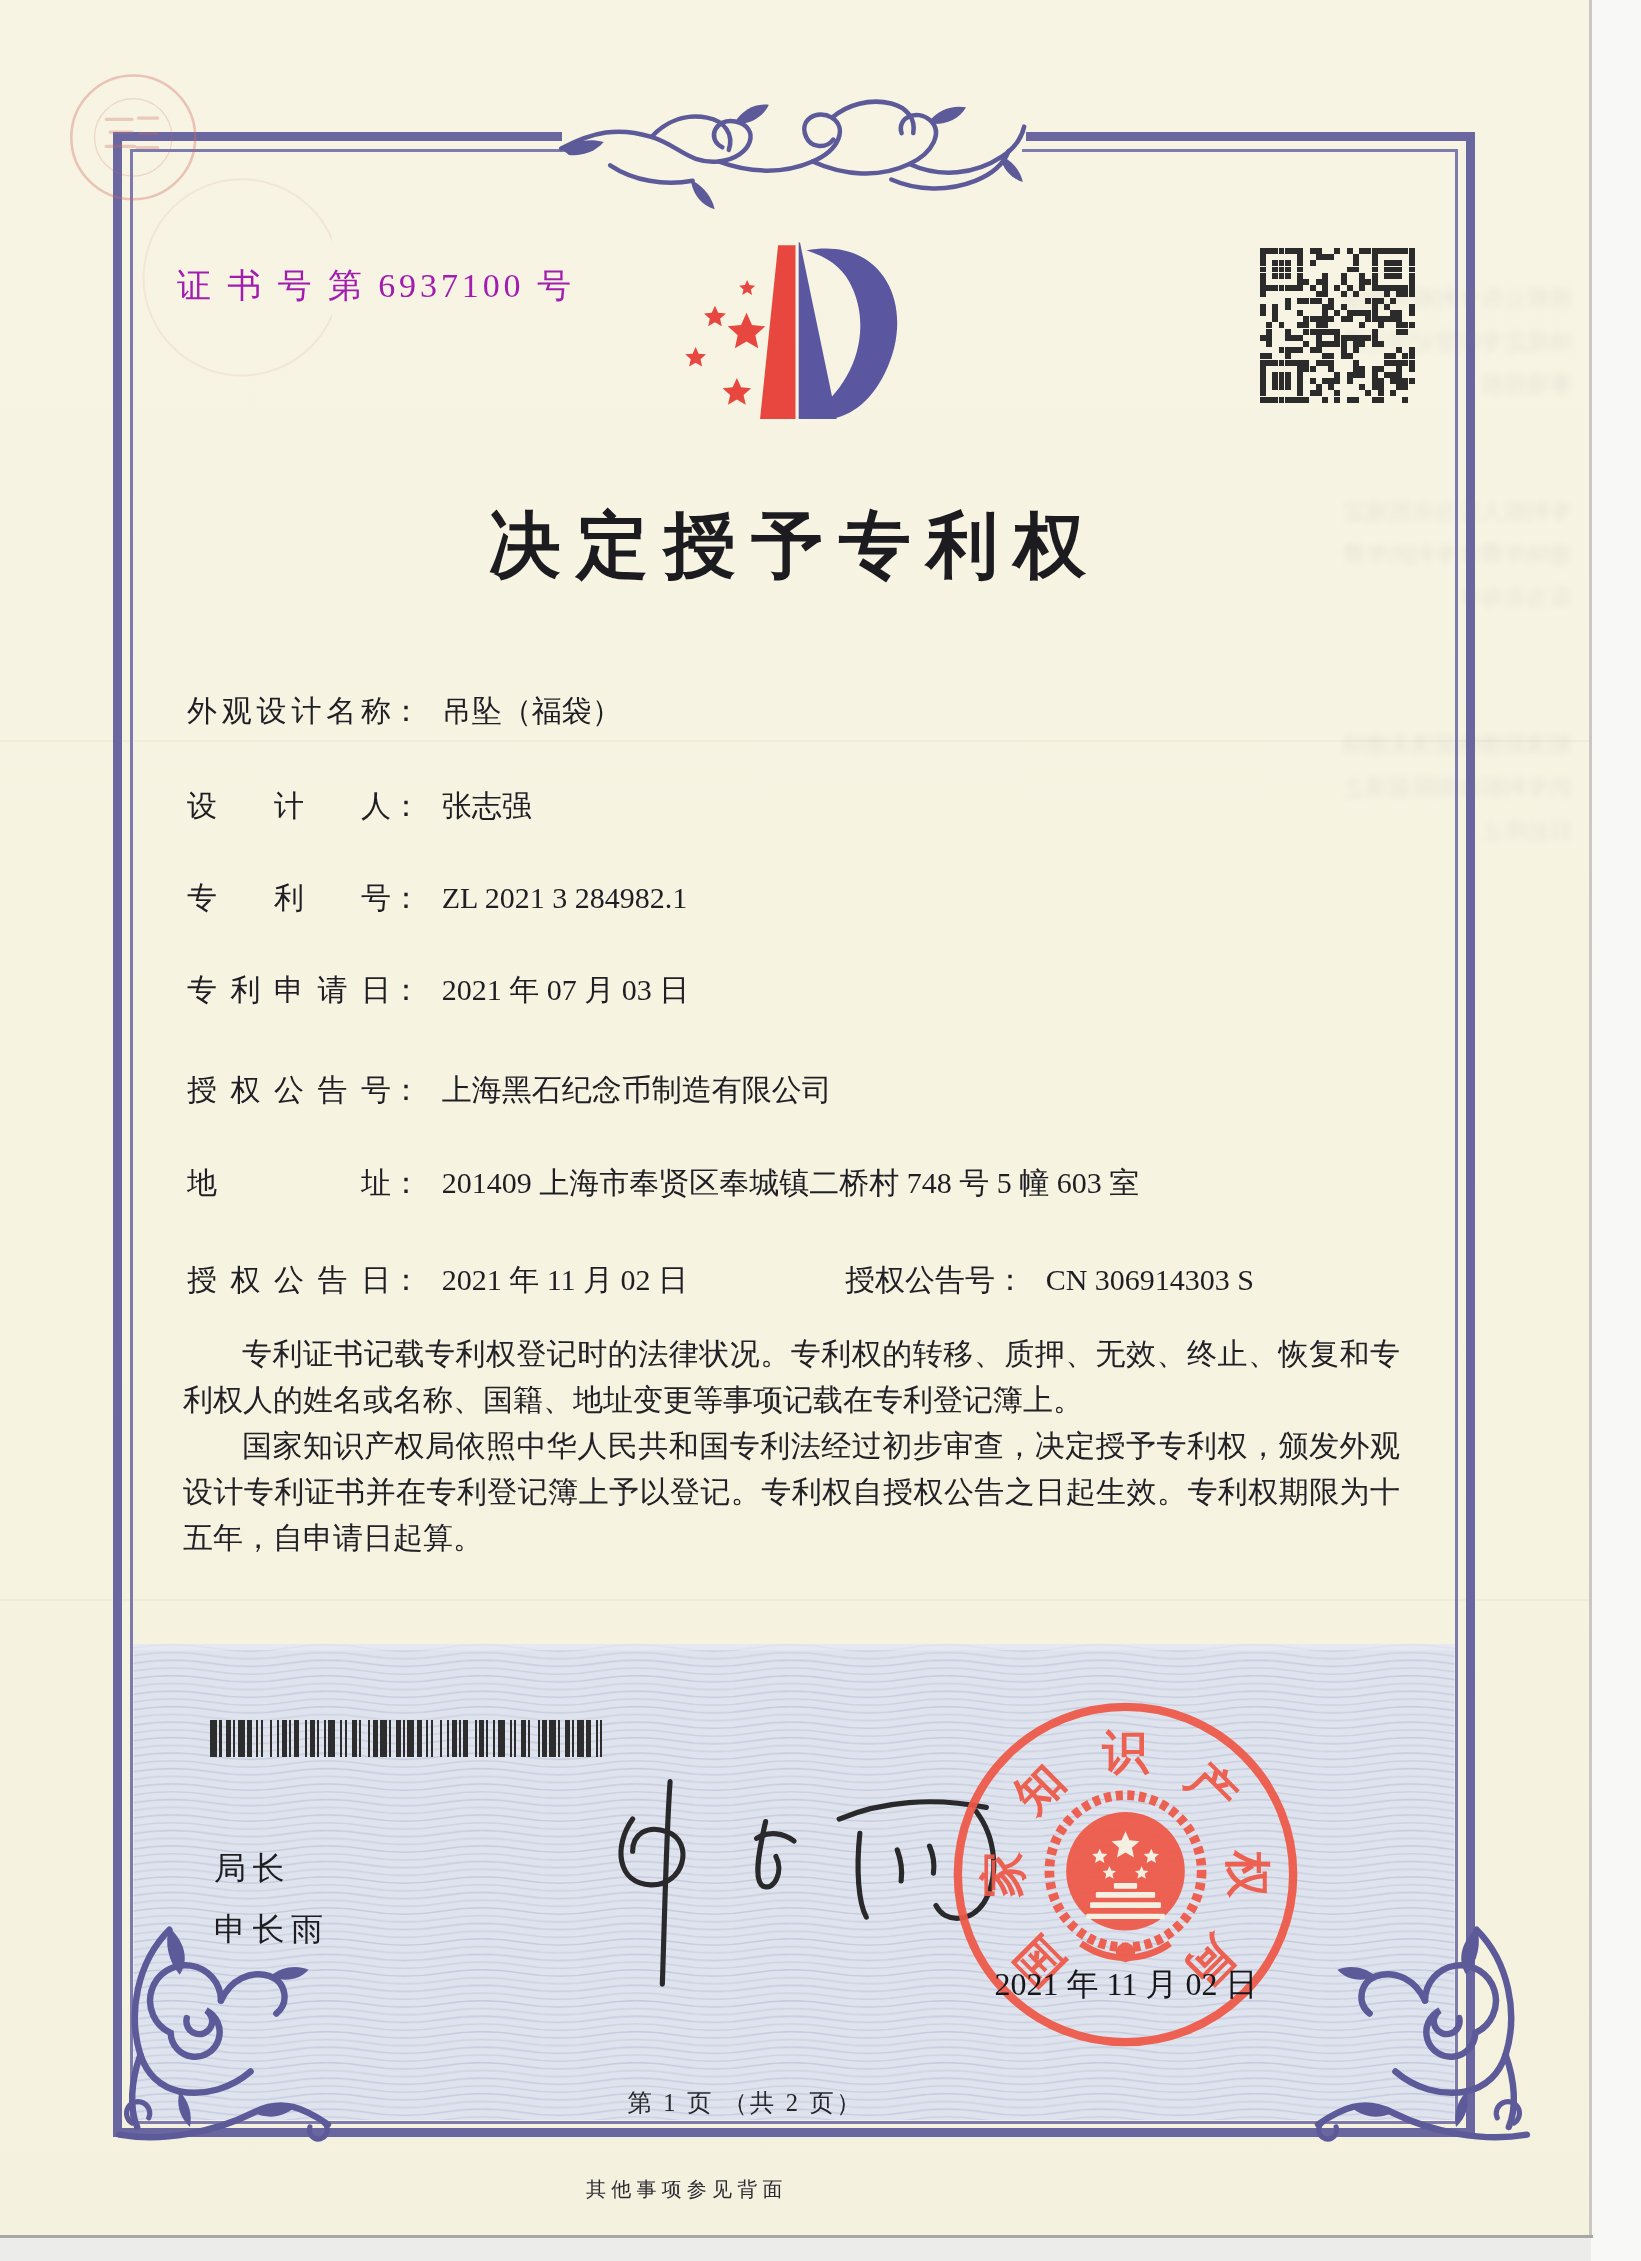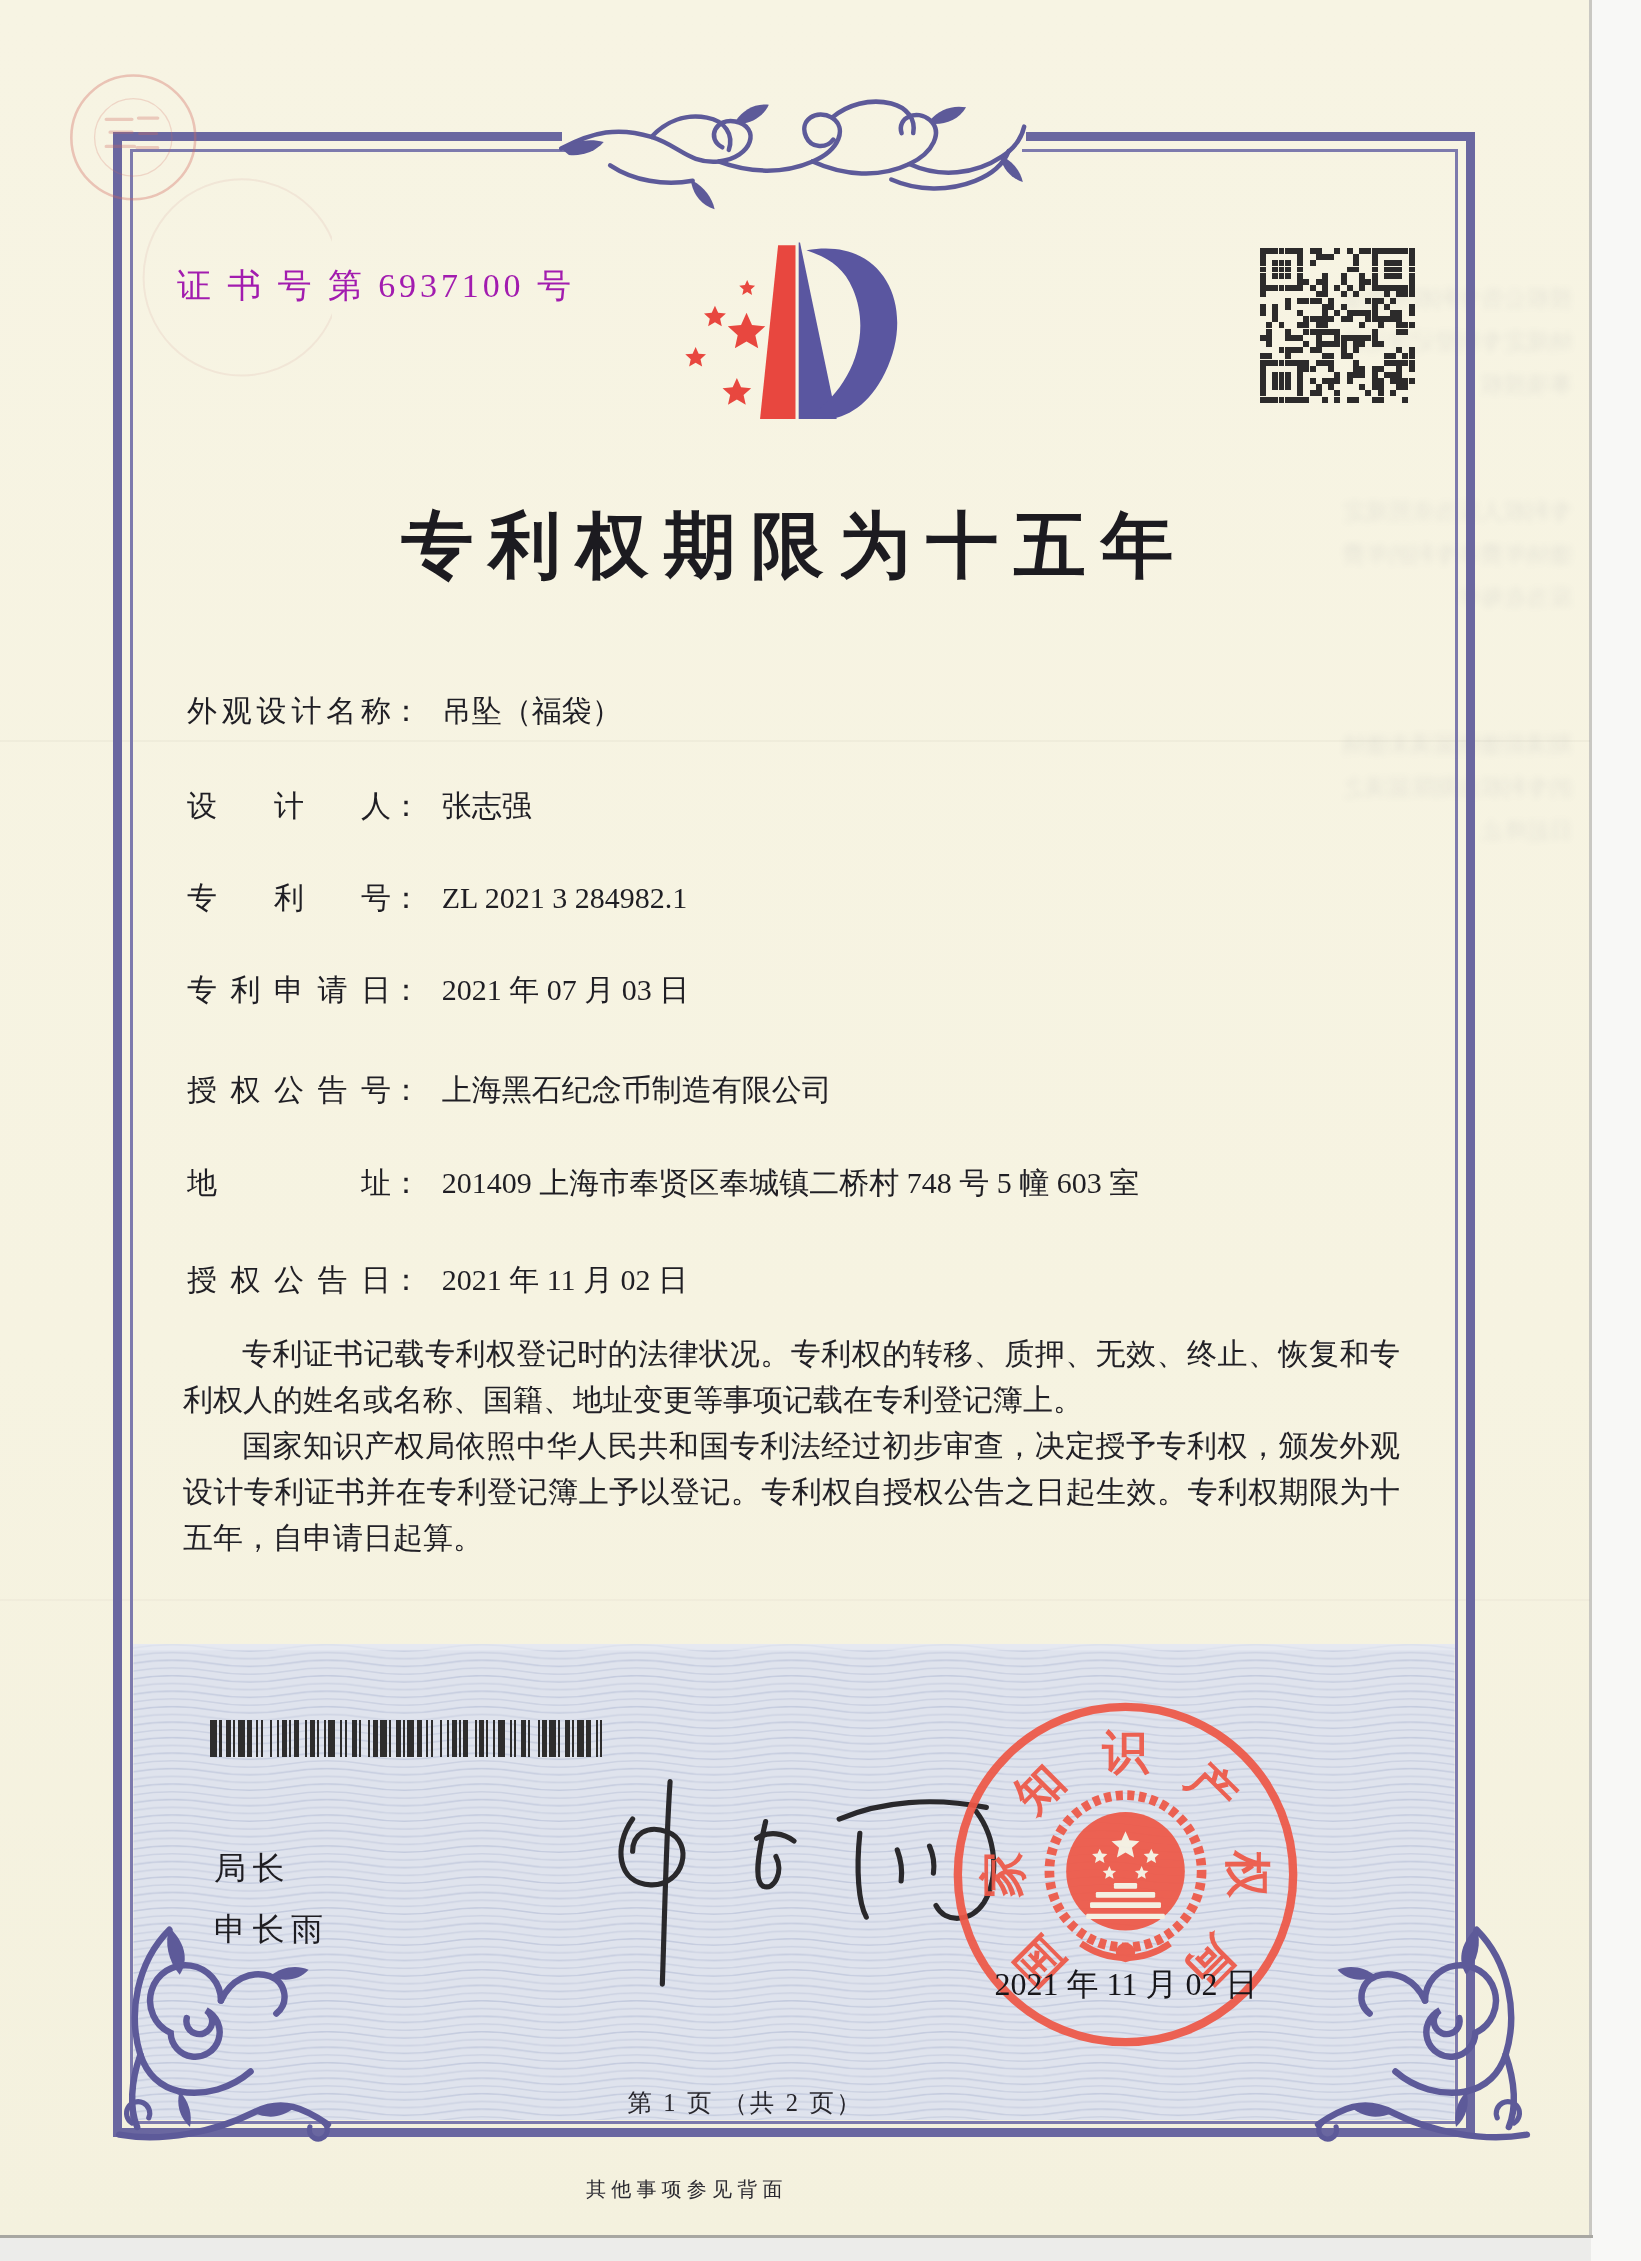--- a/index.html
+++ b/index.html
@@ -487,21 +487,21 @@
     <i style="left:43px;top:149px;width:5.8px;height:5.8px"></i>
     <i style="left:62px;top:149px;width:5.8px;height:5.8px"></i>
     <i style="left:74px;top:149px;width:5.8px;height:5.8px"></i>
     <i style="left:87px;top:149px;width:5.8px;height:5.8px"></i>
     <i style="left:93px;top:149px;width:5.8px;height:5.8px"></i>
     <i style="left:112px;top:149px;width:5.8px;height:5.8px"></i>
     <i style="left:118px;top:149px;width:5.8px;height:5.8px"></i>
     <i style="left:142px;top:149px;width:5.8px;height:5.8px"></i>
   </div>
 
-<div id="title" class="abs">专利权期限为十五年</div>
+<div id="title" class="abs">决定授予专利权</div>
 
 <div class="abs frow" style="top:691px">
   <span class="lbl">外观设计名称</span><span class="colon">：</span><span class="val">吊坠（福袋）</span>
 </div>
 <div class="abs frow" style="top:786px">
   <span class="lbl">设计人</span><span class="colon">：</span><span class="val">张志强</span>
 </div>
 <div class="abs frow" style="top:878px">
   <span class="lbl">专利号</span><span class="colon">：</span><span class="val">ZL 2021 3 284982.1</span>
 </div>
@@ -509,20 +509,23 @@
   <span class="lbl">专利申请日</span><span class="colon">：</span><span class="val">2021 年 07 月 03 日</span>
 </div>
 <div class="abs frow" style="top:1070px">
   <span class="lbl">授权公告号</span><span class="colon">：</span><span class="val">上海黑石纪念币制造有限公司</span>
 </div>
 <div class="abs frow" style="top:1163px">
   <span class="lbl">地址</span><span class="colon">：</span><span class="val">201409 上海市奉贤区奉城镇二桥村 748 号 5 幢 603 室</span>
 </div>
 <div class="abs frow" style="top:1260px">
   <span class="lbl">授权公告日</span><span class="colon">：</span><span class="val">2021 年 11 月 02 日</span>
+  <span id="grant-no">
+    <span>授权公告号</span><span>：</span><span class="val">CN 306914303 S</span>
+  </span>
 </div>
 
 <div id="paras" class="abs">
   <p>专利证书记载专利权登记时的法律状况。专利权的转移、质押、无效、终止、恢复和专利权人的姓名或名称、国籍、地址变更等事项记载在专利登记簿上。</p>
   <p>国家知识产权局依照中华人民共和国专利法经过初步审查，决定授予专利权，颁发外观设计专利证书并在专利登记簿上予以登记。专利权自授权公告之日起生效。专利权期限为十五年，自申请日起算。</p>
 </div>
 
 <div id="barcode" class="abs">
     <i style="left:0px;width:7px"></i>
     <i style="left:9.3px;width:2.3px"></i>

